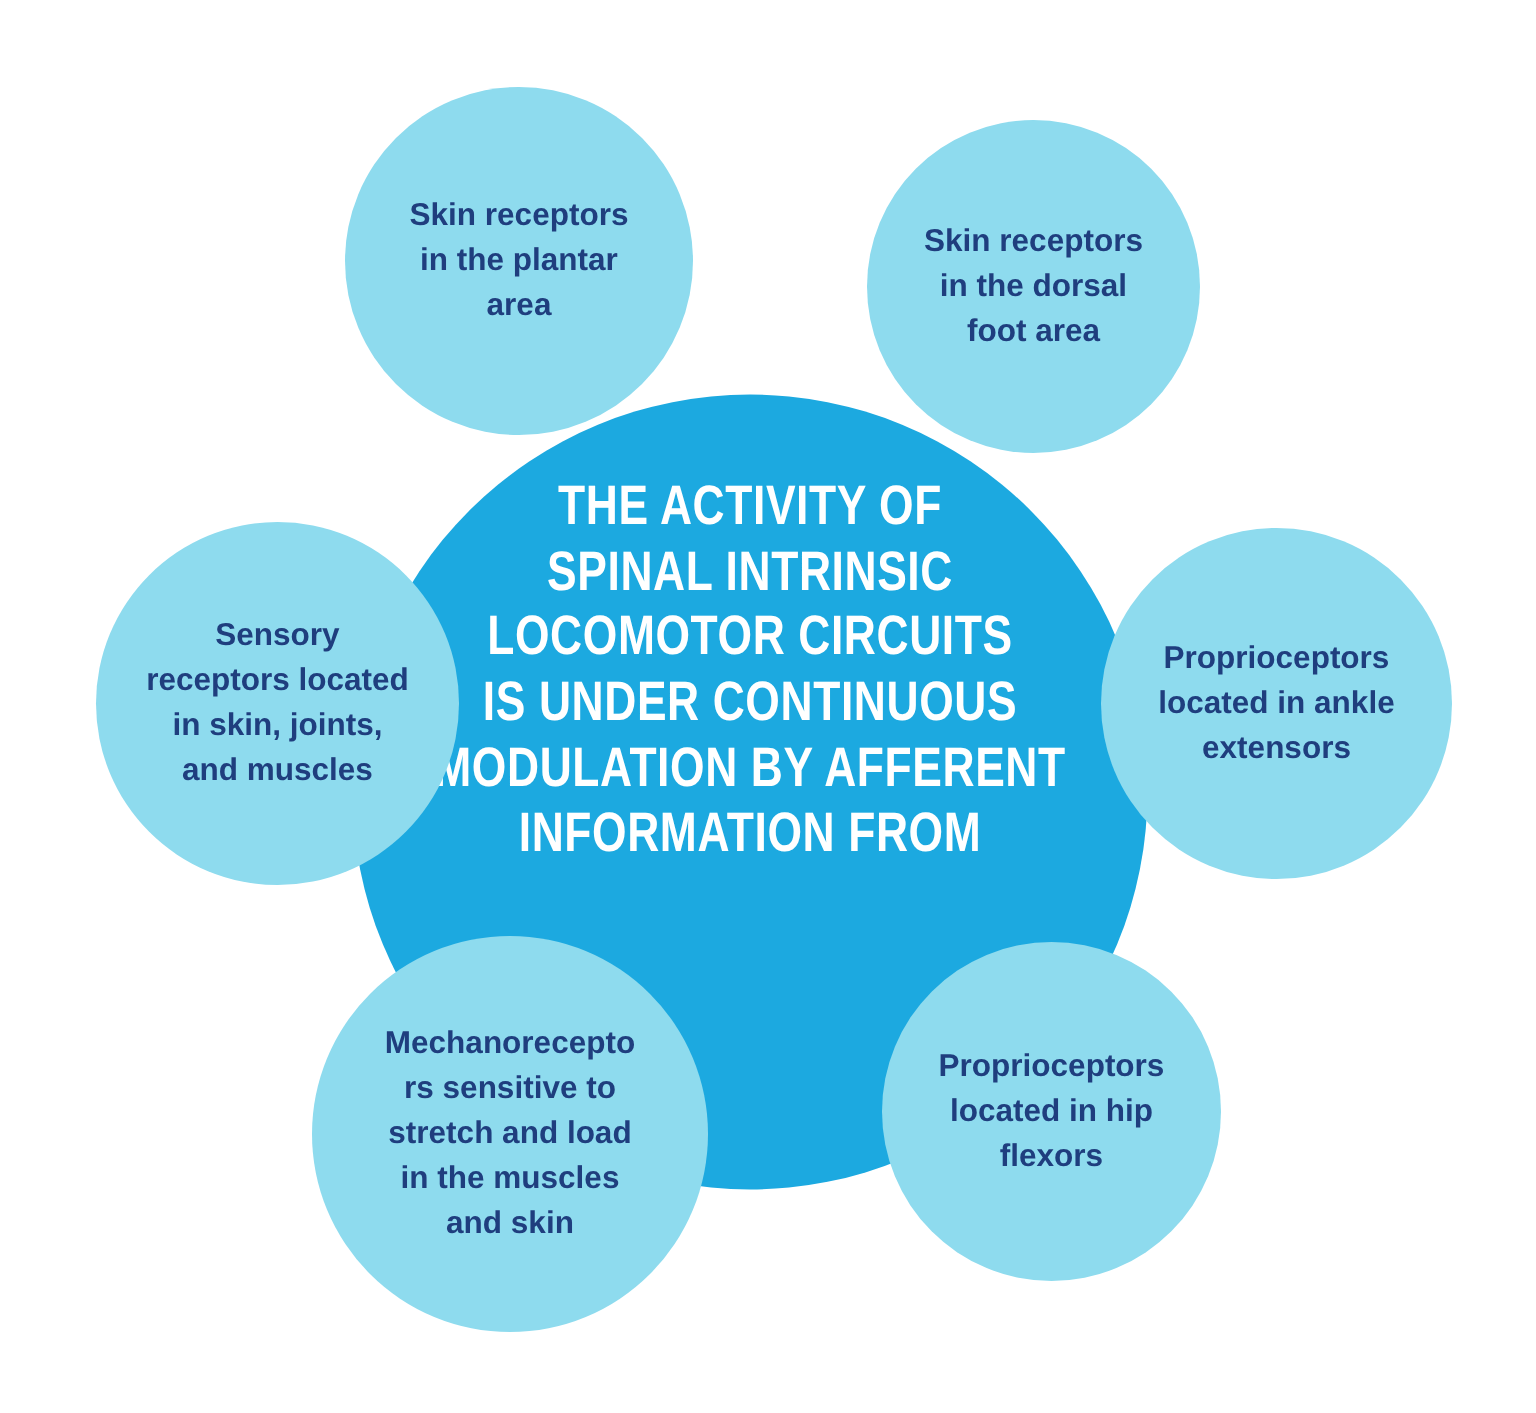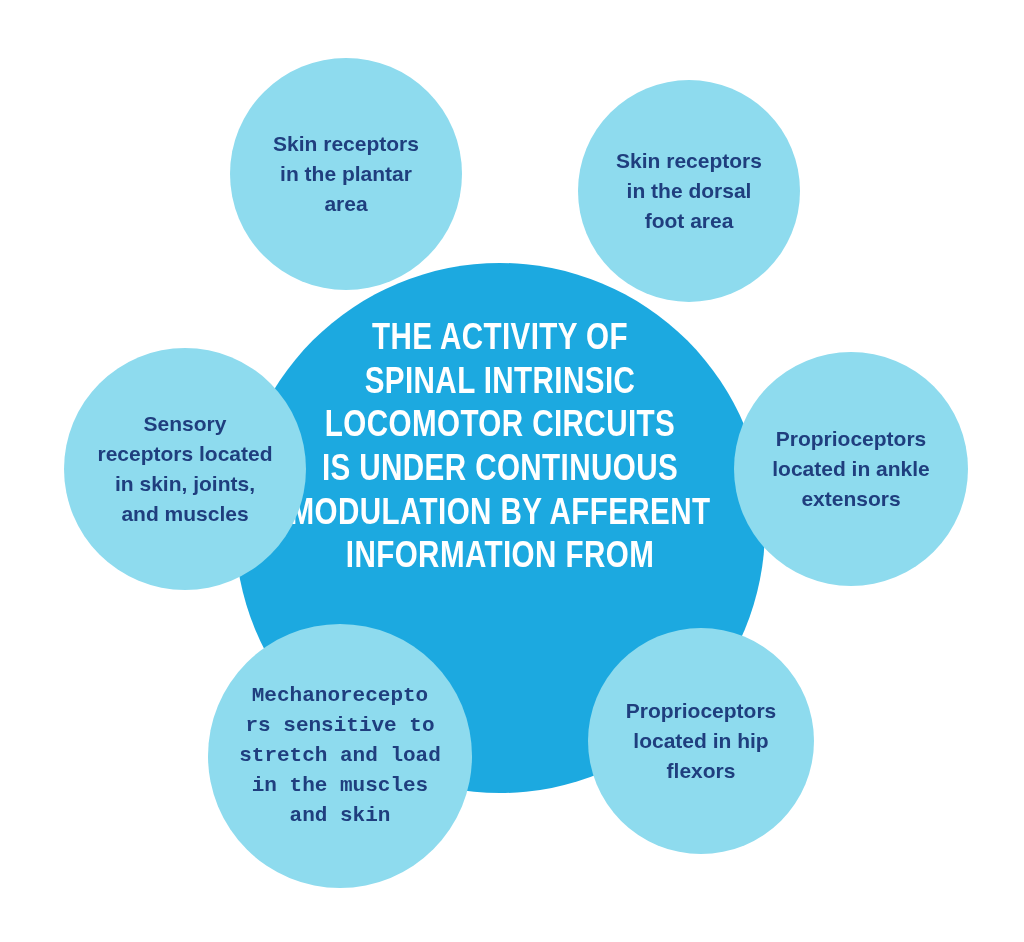--- a/index.html
+++ b/index.html
@@ -59,21 +59,21 @@
     line-height: 1.42;
     text-align: center;
     white-space: pre-line;
     padding: 6px;
   }
   
   .node-top-left     { left: 230px; top: 58px;  width: 232px; height: 232px; }
   .node-top-right    { left: 578px; top: 80px;  width: 222px; height: 222px; }
   .node-left         { left: 64px;  top: 348px; width: 242px; height: 242px; justify-content: center; }
   .node-right        { left: 734px; top: 352px; width: 234px; height: 234px; }
-  .node-bottom-left  { left: 208px; top: 624px; width: 264px; height: 264px; font-family: Liberation Mono, monospace; }
+  .node-bottom-left  { left: 208px; top: 624px; width: 264px; height: 264px; }
   .node-bottom-right { left: 588px; top: 628px; width: 226px; height: 226px; }
 </style>
 </head>
 <body>
 
 <div class="canvas">
 
   <div class="circle center-circle">
     <div class="center-text">THE ACTIVITY OF
 SPINAL INTRINSIC

